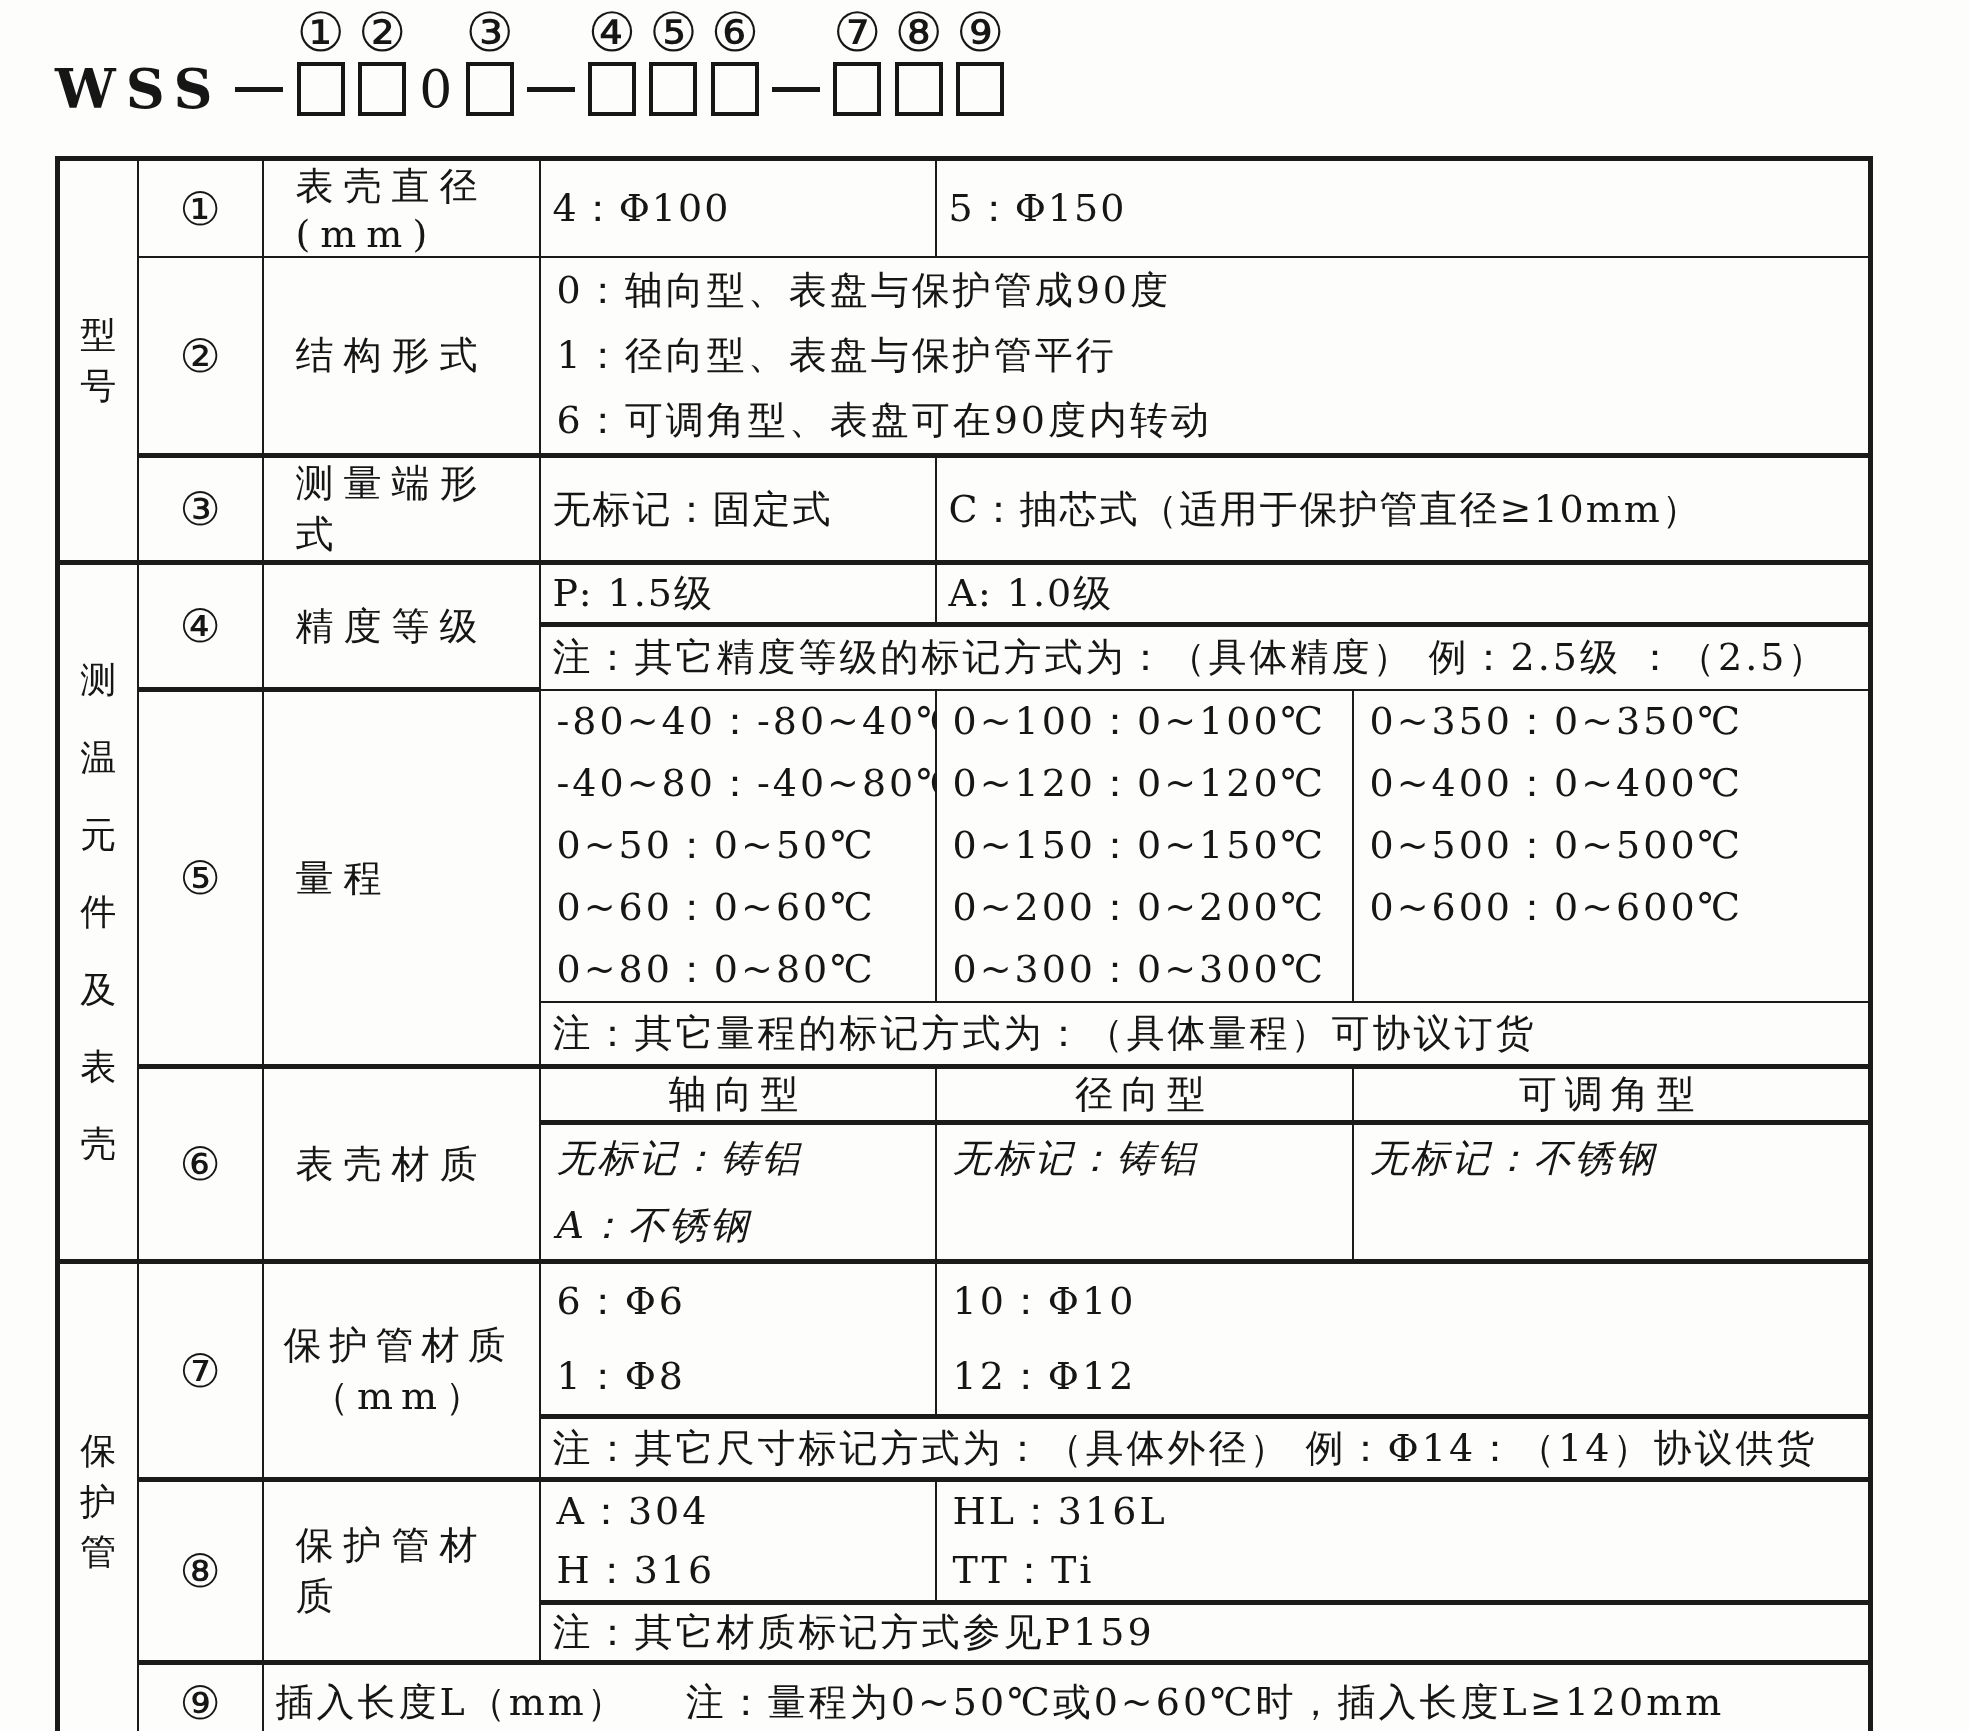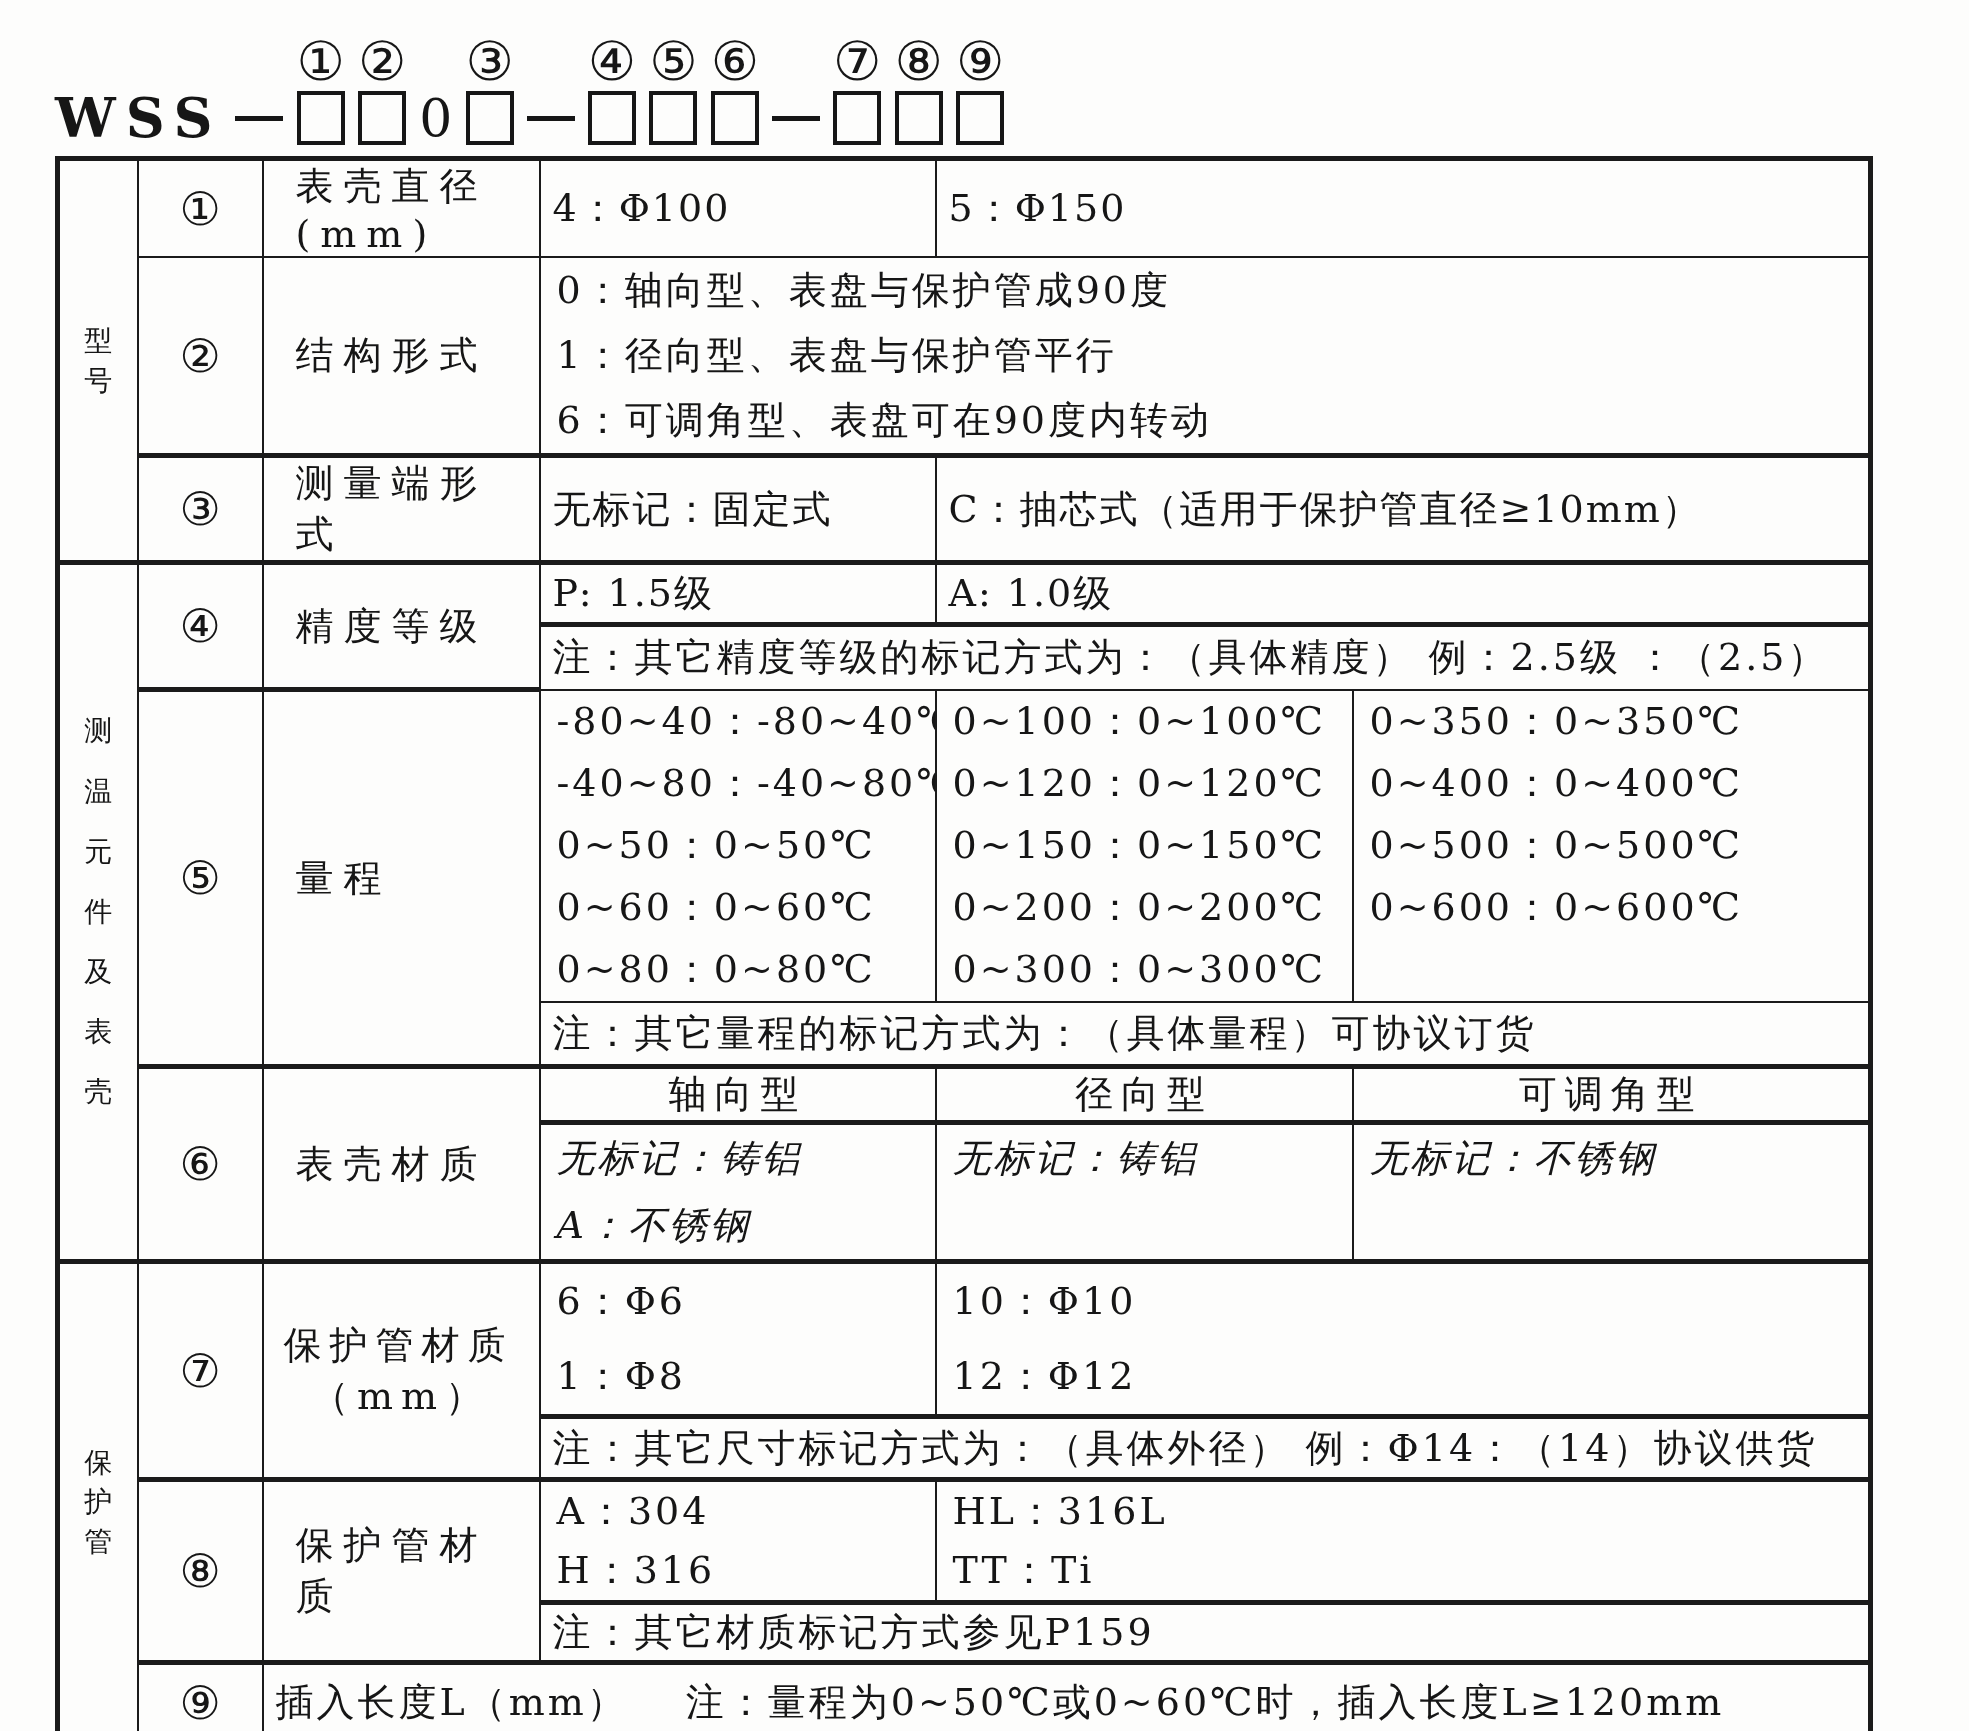--- a/index.html
+++ b/index.html
@@ -8,21 +8,21 @@
     width:1969px;height:1731px;
     background:#fdfdfc;
     font-family:"DejaVu Serif","Liberation Serif",serif;
     color:#161616;
     overflow:hidden;
   }
   
   .model-header{
     position:absolute;left:55px;top:4px;
   }
-  .slots{display:flex;align-items:flex-end;column-gap:13px;margin-top:29px;}
+  .slots{display:flex;align-items:flex-end;column-gap:13px;}
   .slot{display:flex;flex-direction:column;align-items:center;}
   .slot-top{
     height:58px;display:flex;align-items:center;justify-content:center;
     font-size:54px;line-height:1;letter-spacing:0;
   }
   .slot-glyph{
     height:54px;display:flex;align-items:center;justify-content:center;
   }
   .wss-text{font-size:54px;letter-spacing:10px;font-weight:bold;line-height:1;}
   .zero-text{font-size:52px;line-height:1;}
@@ -42,21 +42,21 @@
     letter-spacing:2px;
     vertical-align:middle;
     overflow:hidden;
   }
   tr.thick > td{border-bottom-width:5px;}
   td.top-thick{border-top-width:5px !important;}
   td.group-cell{padding:0;text-align:center;vertical-align:middle;}
   .vtext{
     display:inline-block;width:1.25em;
     word-break:break-all;text-align:center;
-    font-size:28px;line-height:1.4;letter-spacing:0;
+    font-size:36px;line-height:1.4;letter-spacing:0;
   }
   .vtext.spread{line-height:2.15;}
   td.num{text-align:center;font-size:46px;padding:0;letter-spacing:0;}
   td.label{padding-left:32px;letter-spacing:10px;}
   td.label-2line{padding:0;letter-spacing:8px;}
   td.label-2line .l1{text-align:left;padding-left:20px;}
   td.label-2line .l2{text-align:center;}
   td.center-head{text-align:center;letter-spacing:8px;}
   td.lines{vertical-align:top;padding:0 16px;}
   .ln{display:flex;align-items:center;letter-spacing:3px;}

